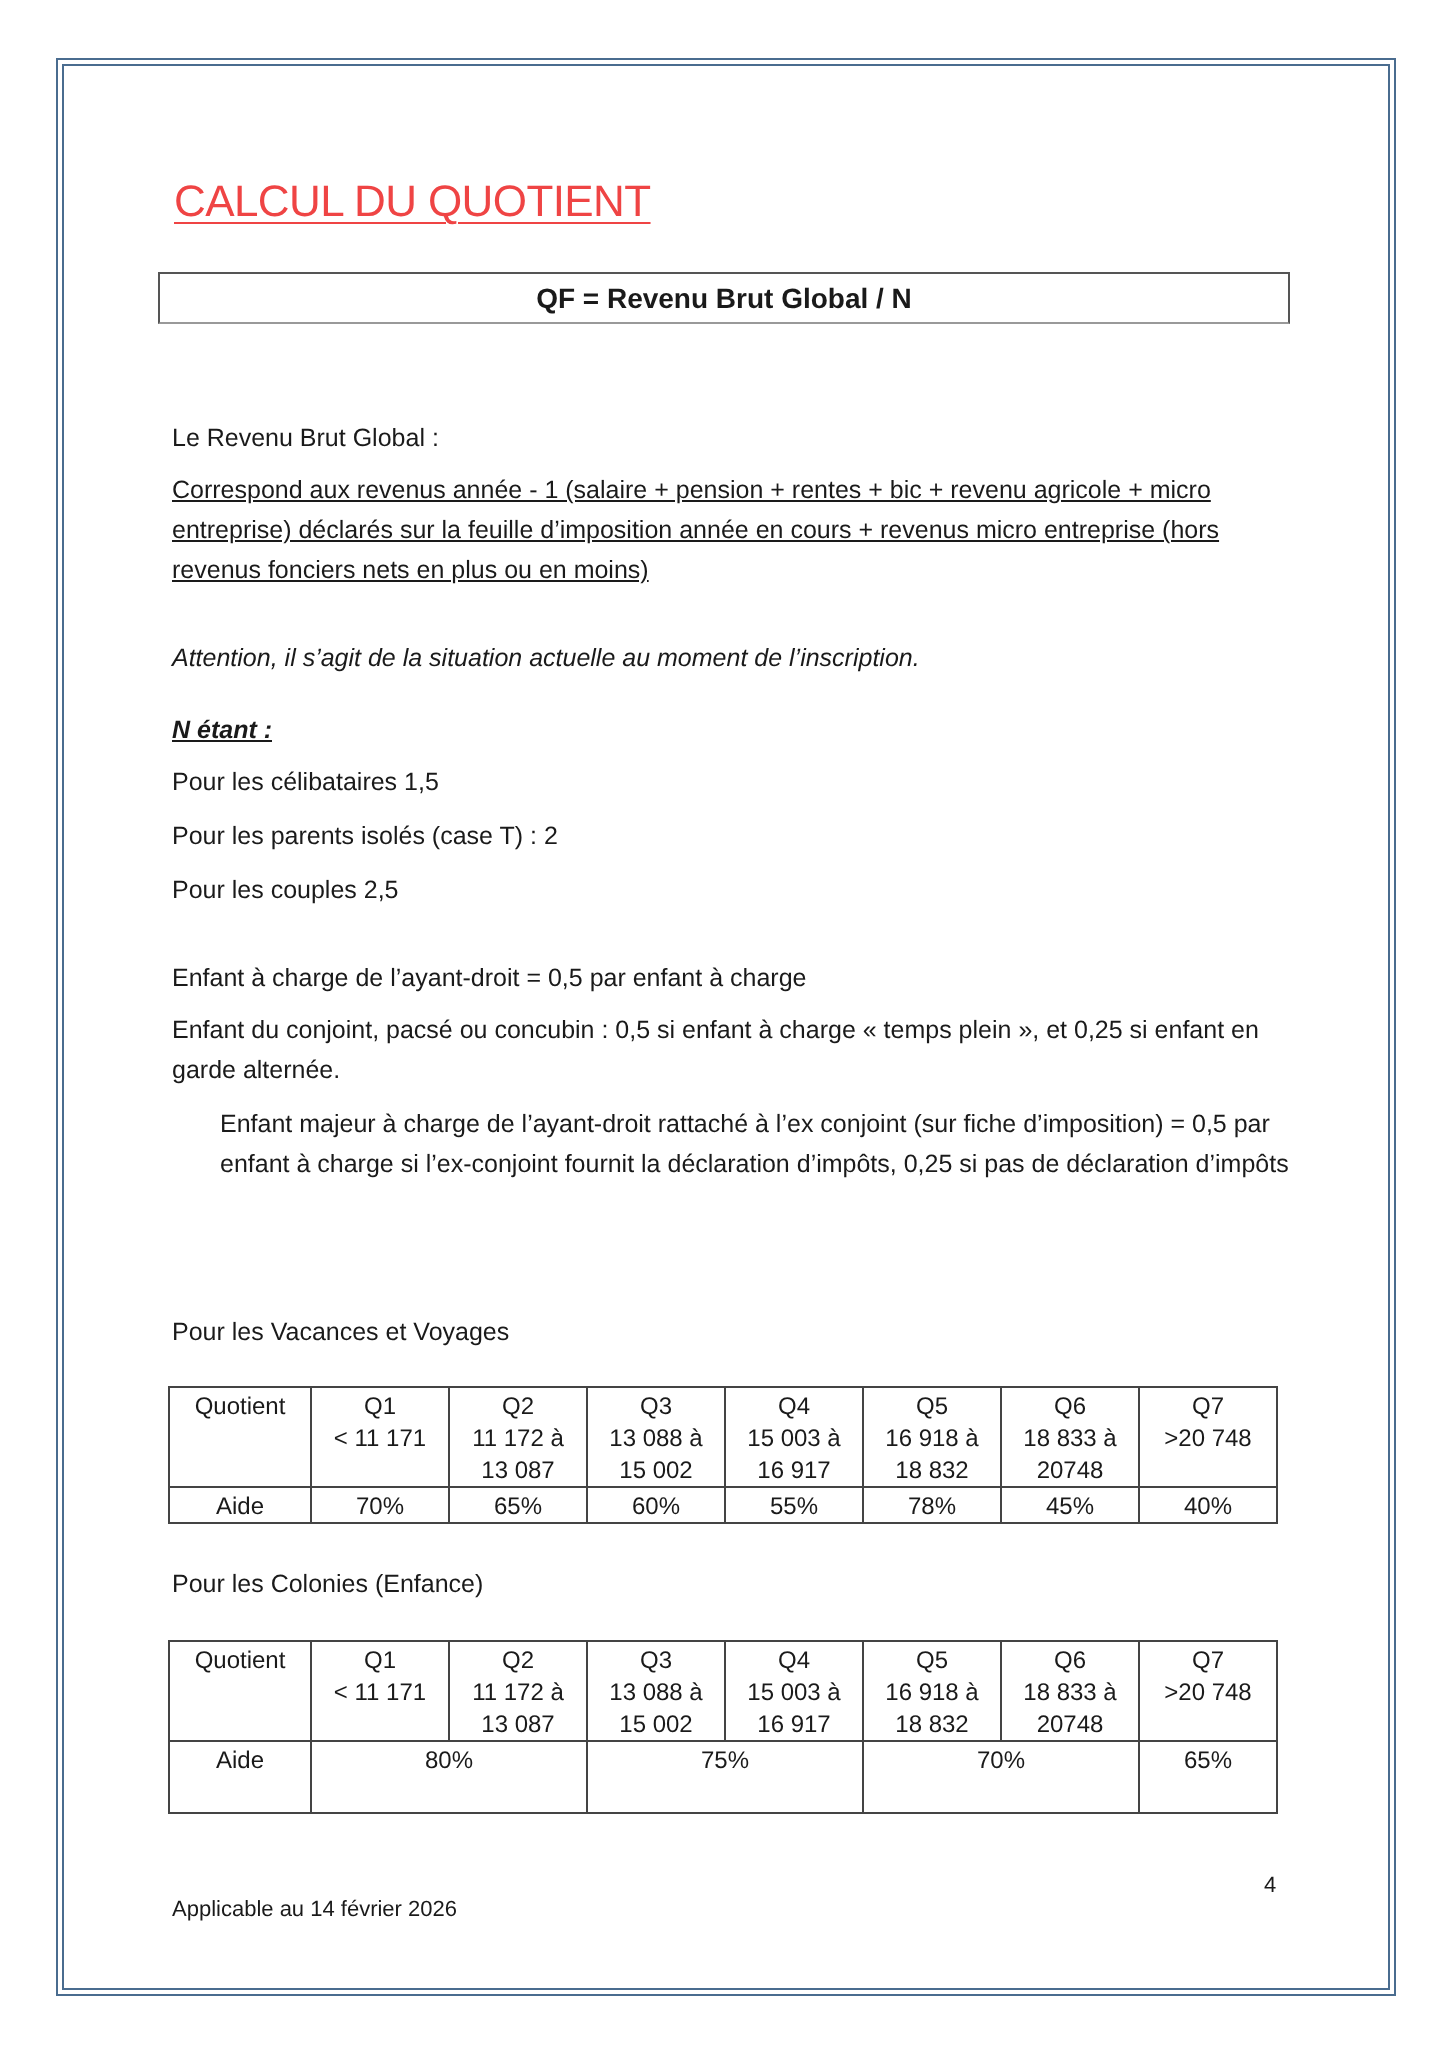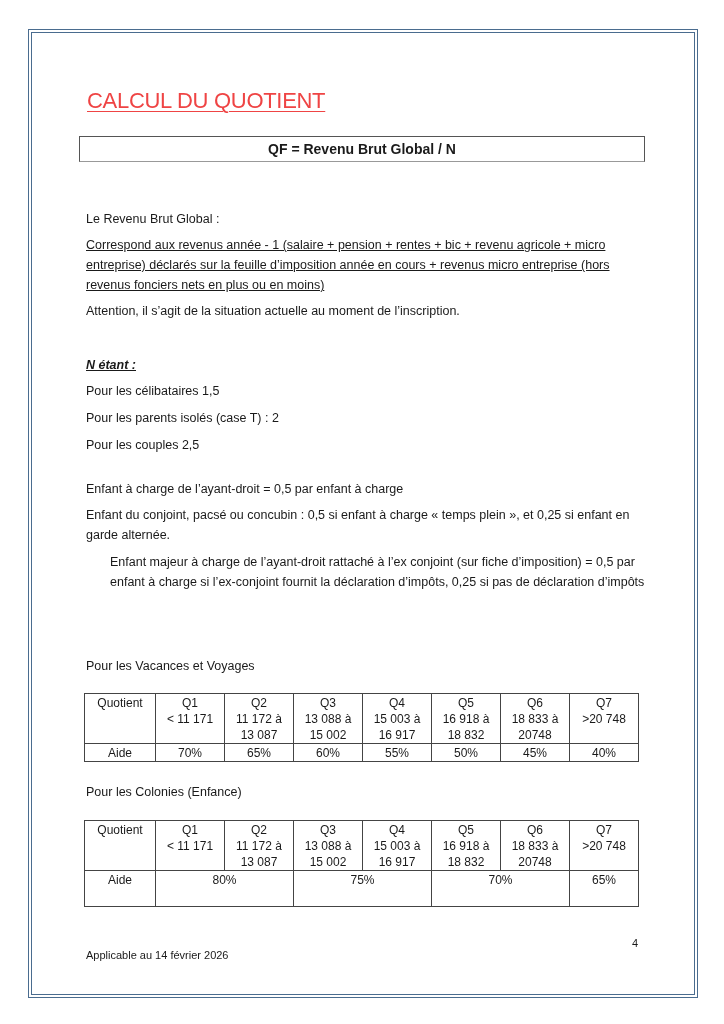--- a/index.html
+++ b/index.html
@@ -107,21 +107,21 @@
 <div class="page-border"></div>
 
 <h1 class="title">CALCUL DU QUOTIENT</h1>
 
 <div class="formula-box">
   <span>QF = Revenu Brut Global / N</span>
 </div>
 
 <p class="body-text" style="top:209px;">Le Revenu Brut Global :</p>
 <p class="body-text" style="top:235px;text-decoration:underline;">Correspond aux revenus année - 1 (salaire + pension + rentes + bic + revenu agricole + micro entreprise) déclarés sur la feuille d’imposition année en cours + revenus micro entreprise (hors revenus fonciers nets en plus ou en moins)</p>
-<p class="body-text" style="top:301px;">Attention, il s’agit de la situation actuelle au moment de l’inscription.</p>
+<p class="body-text" style="top:319px;font-style:italic;">Attention, il s’agit de la situation actuelle au moment de l’inscription.</p>
 
 <p class="body-text heading-n" style="top:355px; width:auto;">N étant :</p>
 <p class="body-text" style="top:381px;">Pour les célibataires 1,5</p>
 <p class="body-text" style="top:408px;">Pour les parents isolés (case T) : 2</p>
 <p class="body-text" style="top:435px;">Pour les couples 2,5</p>
 
 <p class="body-text" style="top:479px;">Enfant à charge de l’ayant-droit = 0,5 par enfant à charge</p>
 <p class="body-text" style="top:505px;">Enfant du conjoint, pacsé ou concubin : 0,5 si enfant à charge « temps plein », et 0,25 si enfant en garde alternée.</p>
 <p class="body-text" style="top:552px;margin-left:24px;">Enfant majeur à charge de l’ayant-droit rattaché à l’ex conjoint (sur fiche d’imposition) = 0,5 par enfant à charge si l’ex-conjoint fournit la déclaration d’impôts, 0,25 si pas de déclaration d’impôts</p>
 
@@ -175,21 +175,21 @@
           <span>&gt;20 748</span>
           <span>&nbsp;</span>
         </td>
   </tr>
   <tr class="aide-row">
     <td>Aide</td>
     <td>70%</td>
     <td>65%</td>
     <td>60%</td>
     <td>55%</td>
-    <td>50%</td>
+    <td>78%</td>
     <td>45%</td>
     <td>40%</td>
   </tr>
 </tbody>
   </table>
 
 <p class="body-text" style="top:782px;">Pour les Colonies (Enfance)</p>
 <table class="qtable t2" style="top:820px;">
   <colgroup>
     <col style="width:71px">

